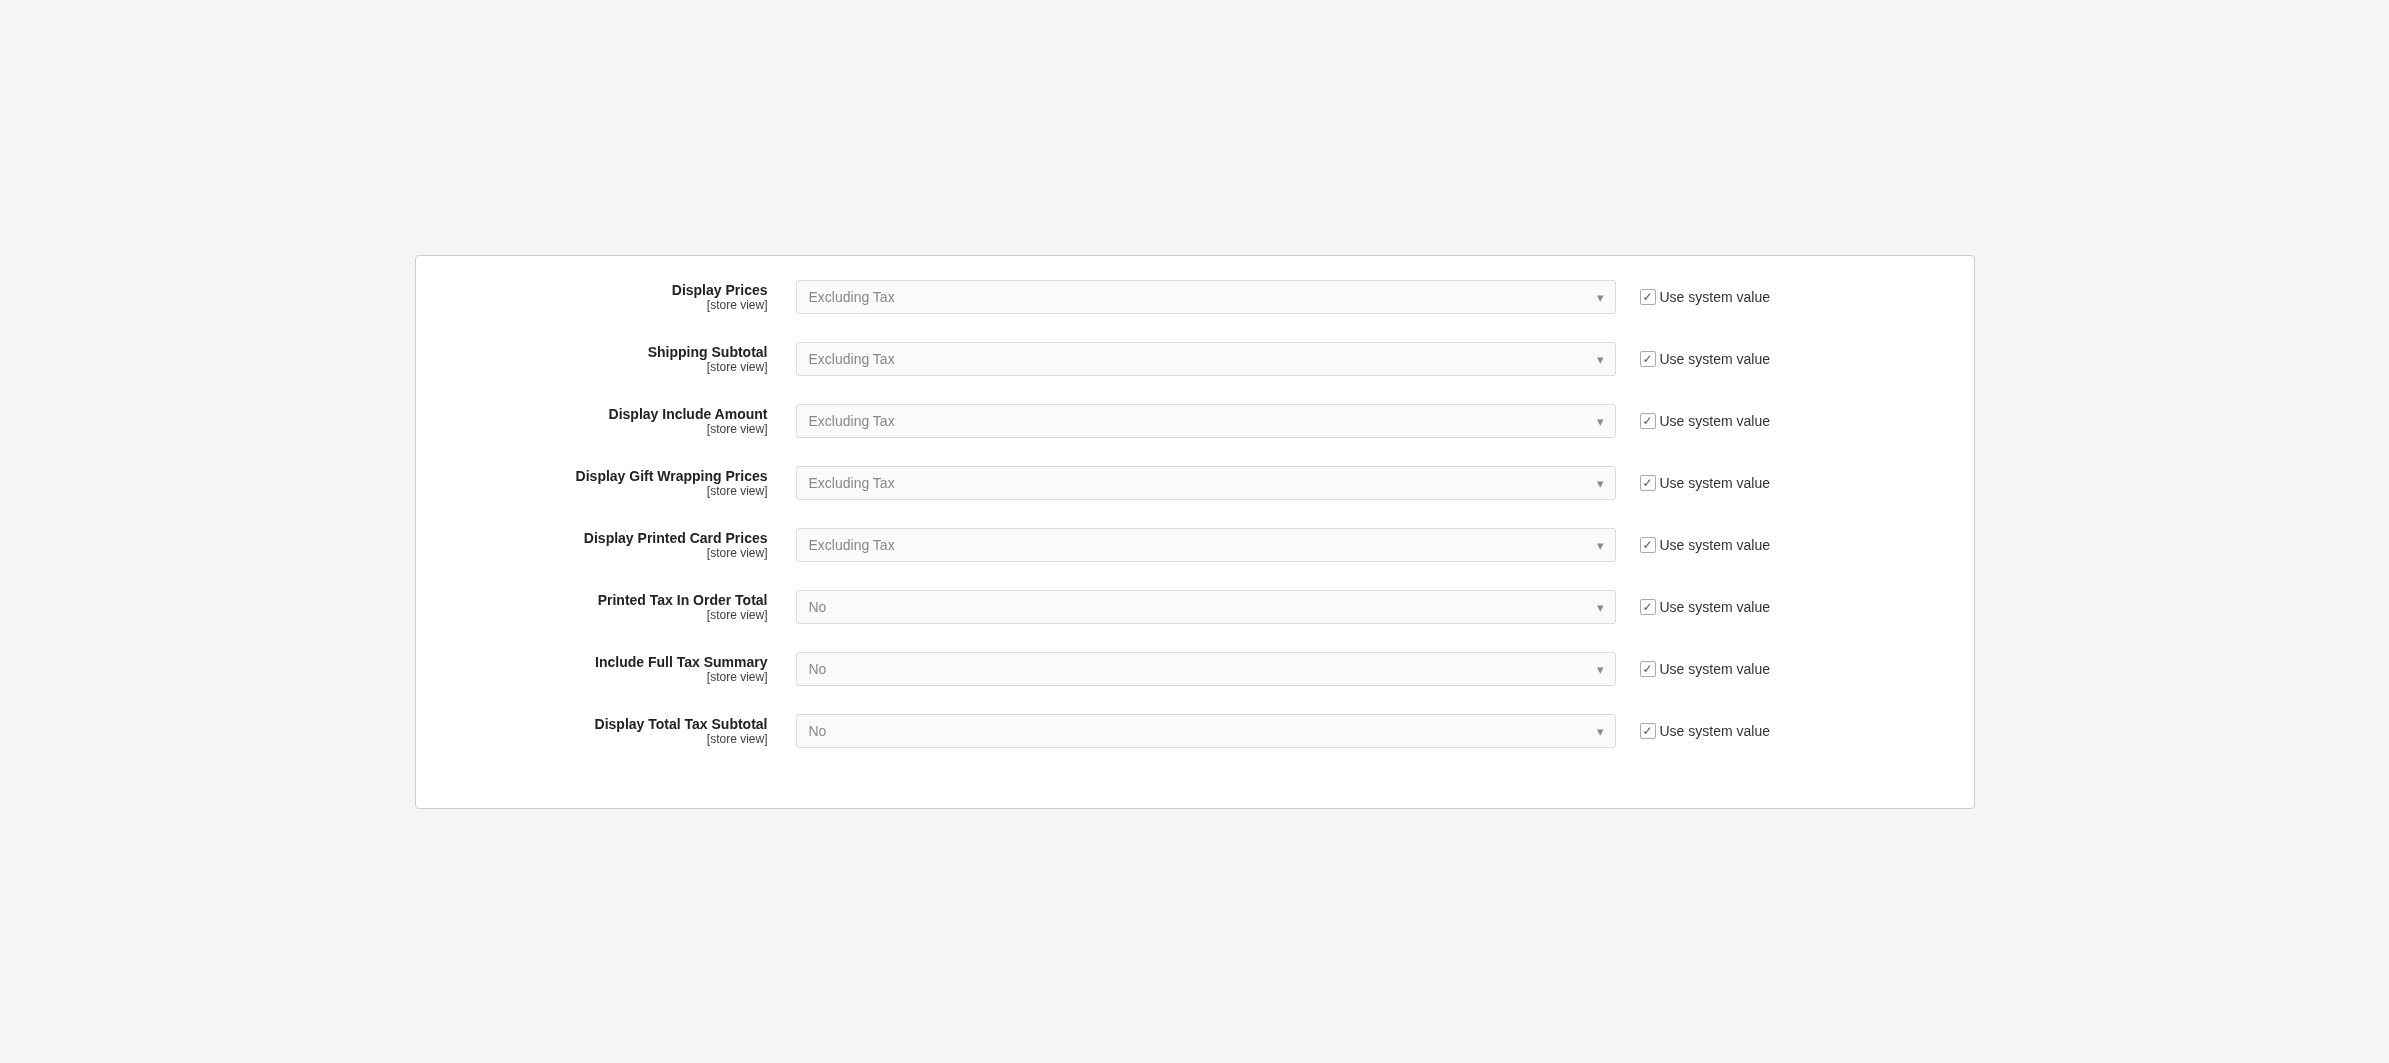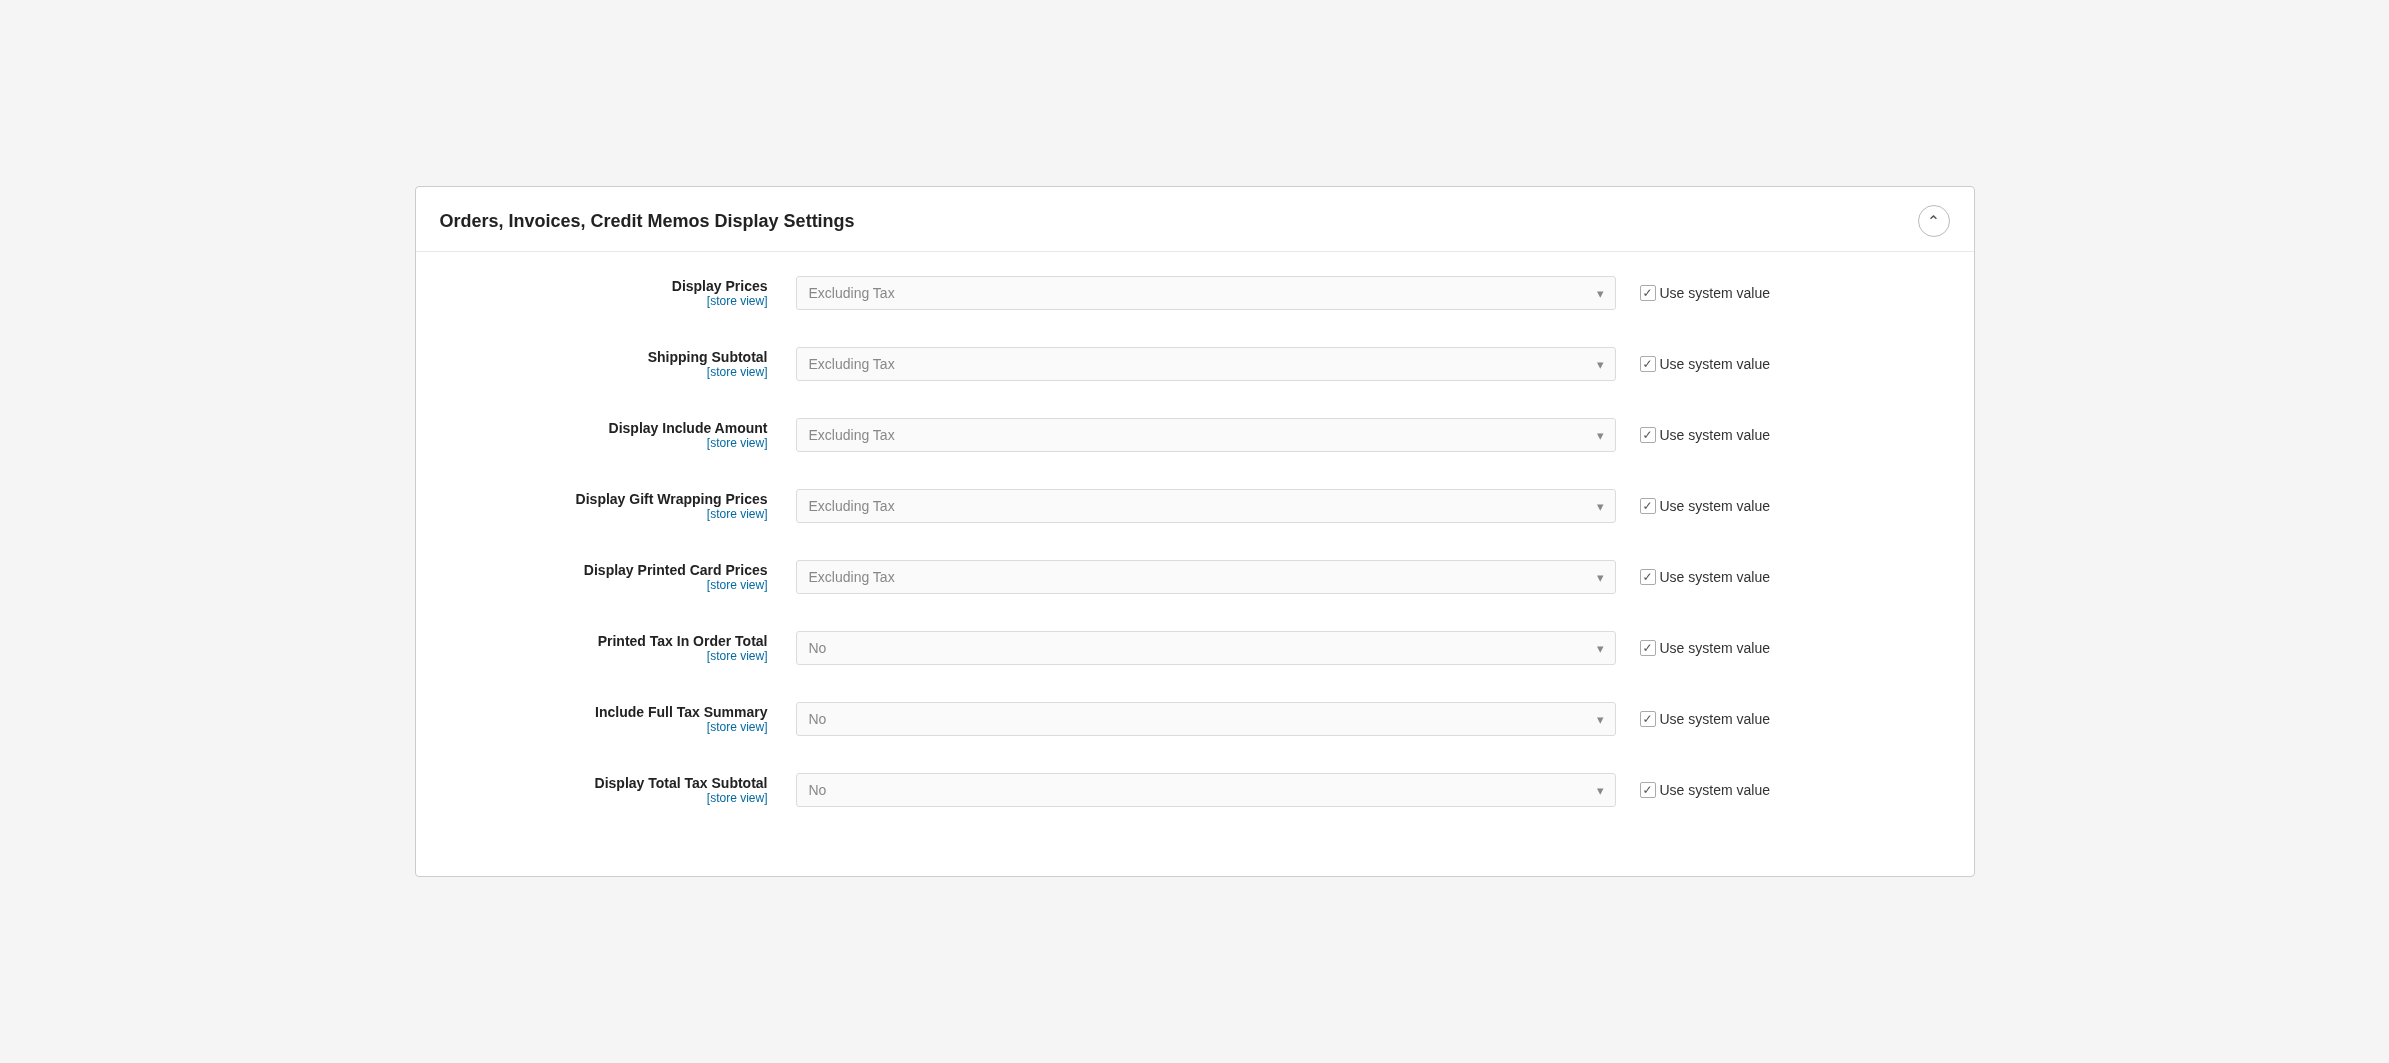--- a/index.html
+++ b/index.html
@@ -56,40 +56,40 @@
       color: #555;
     }
 
     .panel-body {
       padding: 24px 40px 32px 40px;
     }
 
     .form-row {
       display: flex;
       align-items: center;
-      margin-bottom: 37px;
+      margin-bottom: 28px;
     }
 
     .field-label-wrap {
       width: 340px;
       text-align: right;
       padding-right: 28px;
       flex-shrink: 0;
     }
 
     .field-label {
       font-weight: 700;
       font-size: 14px;
       color: #222;
       display: block;
     }
 
     .field-sublabel {
       font-size: 12px;
-      color: #0369a1;
+      color: #404040;
       display: block;
     }
 
     .field-control-wrap {
       flex: 1;
       max-width: 820px;
     }
 
     .field-select {
       width: 100%;
@@ -152,24 +152,20 @@
 
     .checkbox-label {
       font-size: 14px;
       color: #333;
     }
   </style>
 </head>
 <body>
 
 <div class="panel">
-  <div class="panel-header">
-    <span class="panel-title">Orders, Invoices, Credit Memos Display Settings</span>
-    <button class="collapse-btn">⌃</button>
-  </div>
   <div class="panel-body" id="form-rows-container">
 
   <div class="form-row">
         <div class="field-label-wrap">
           <span class="field-label">Display Prices</span>
           <span class="field-sublabel">[store view]</span>
         </div>
         <div class="field-control-wrap">
           <div class="select-wrapper"><select class="field-select" disabled=""><option value="Excluding Tax">Excluding Tax</option><option value="Including Tax">Including Tax</option><option value="Including and Excluding Tax">Including and Excluding Tax</option></select></div>
         </div>

